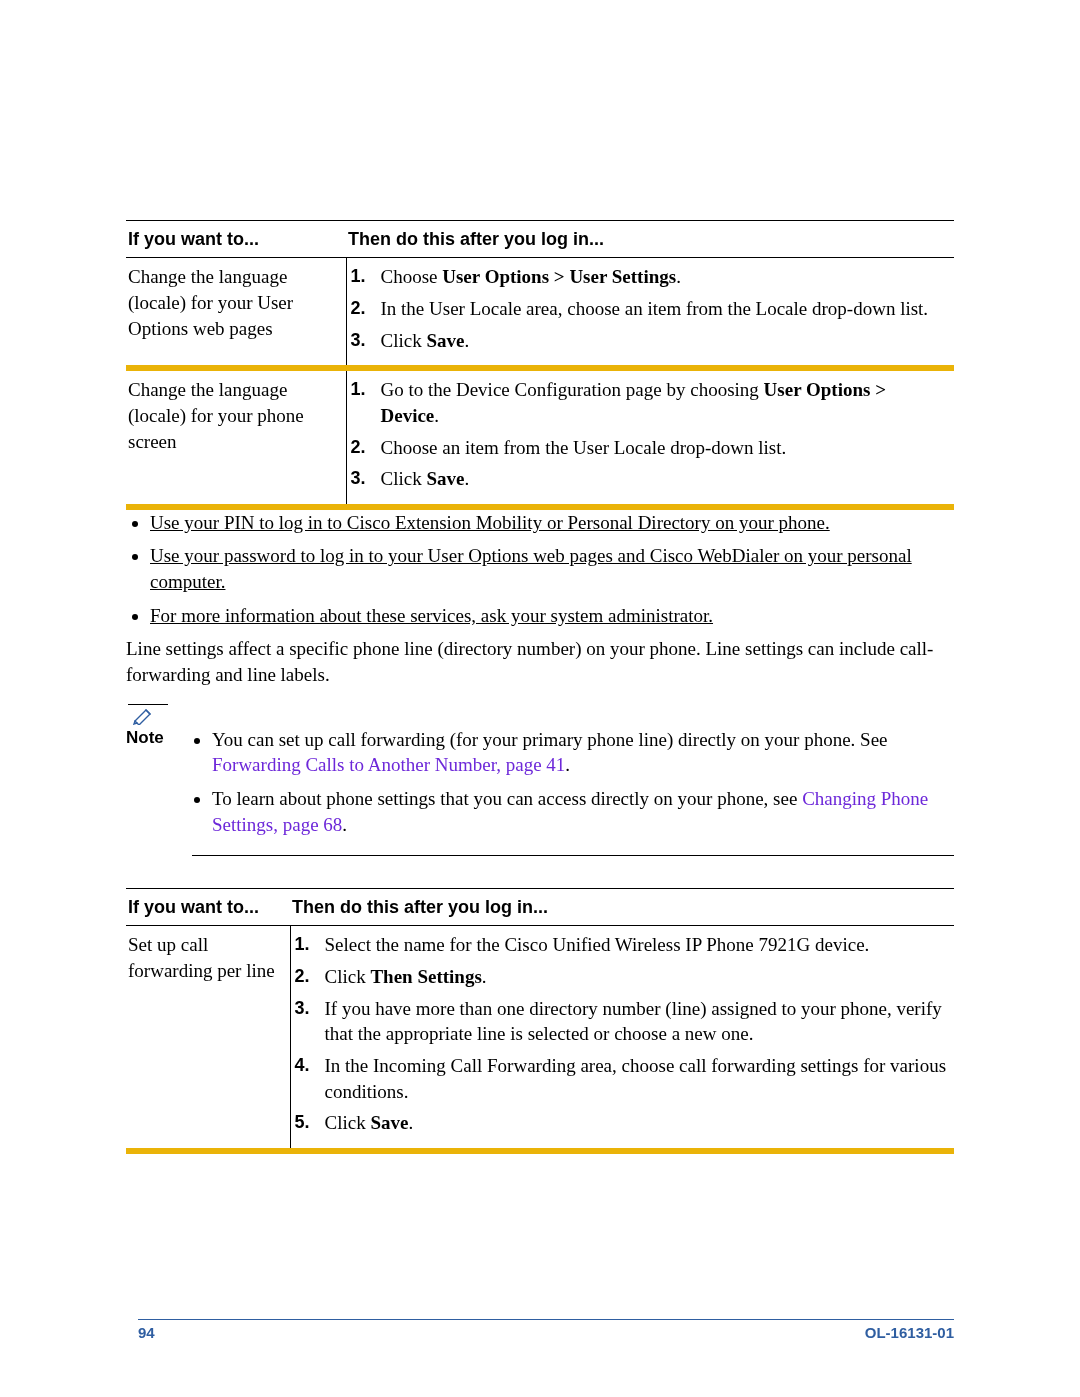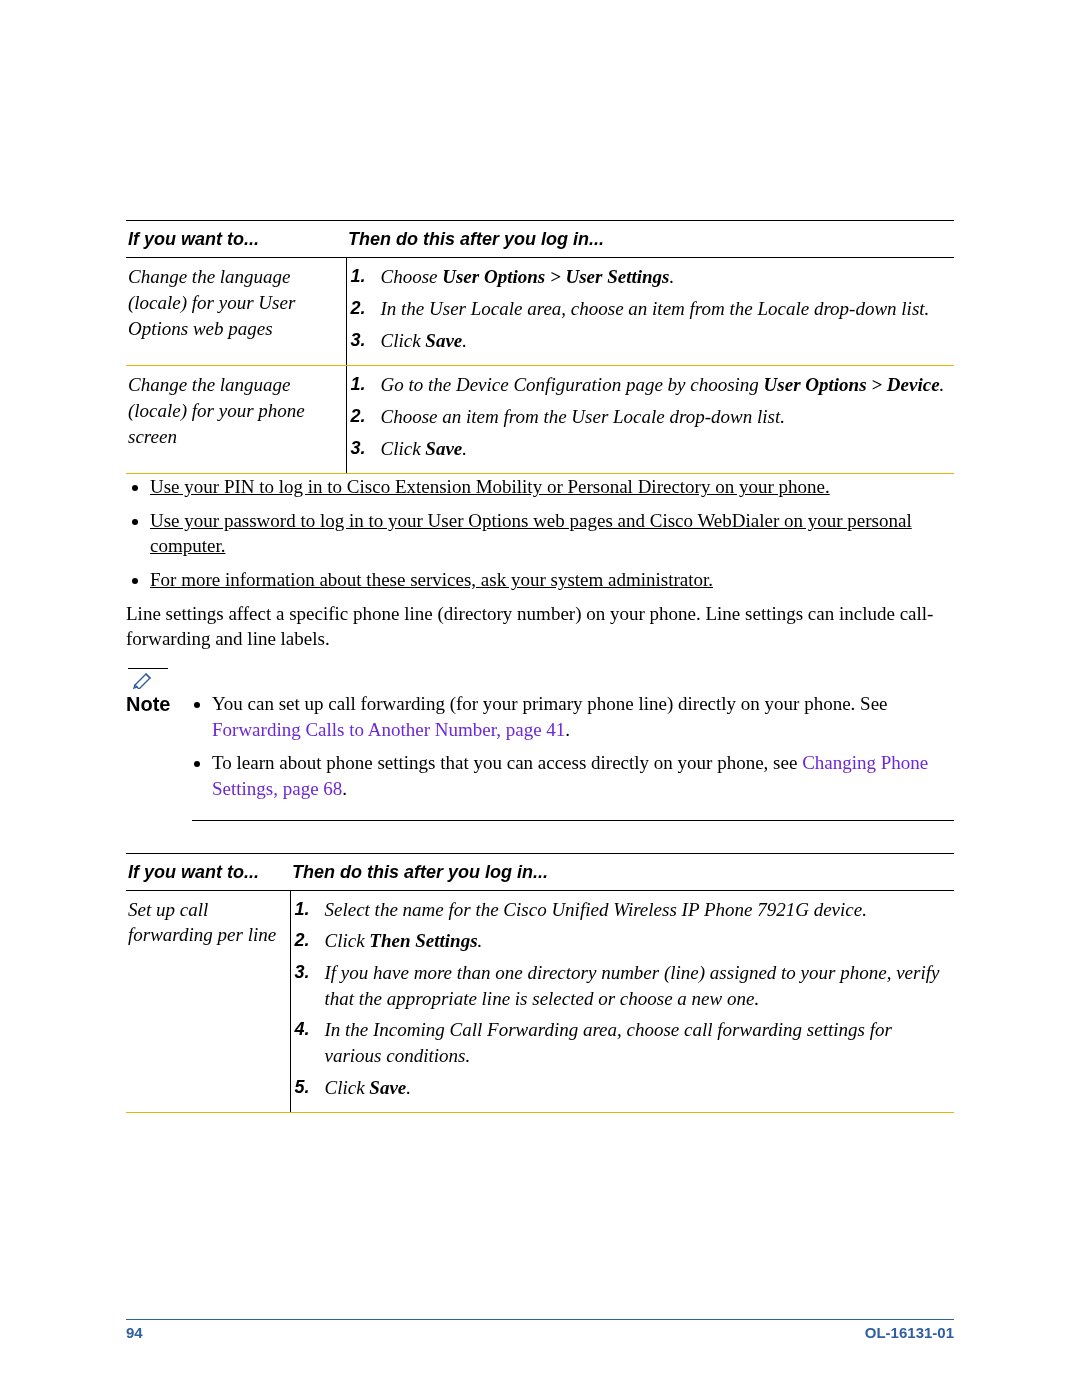--- a/index.html
+++ b/index.html
@@ -14,35 +14,34 @@
     height: 1397px;
     position: relative;
     box-sizing: border-box;
     padding: 220px 126px 60px 126px;
   }
   table.proc {
     width: 100%;
     border-collapse: collapse;
     font-size: 19px;
     line-height: 1.35;
-    font-style: italic;
   }
   table.proc thead th {
     text-align: left;
     font-family: Arial, Helvetica, sans-serif;
     font-weight: bold;
     font-size: 18px;
     border-top: 1.5px solid #000;
     border-bottom: 1px solid #000;
     padding: 6px 6px 6px 2px;
   }
   table.proc tbody td {
     vertical-align: top;
     padding: 6px 6px 6px 2px;
-    border-bottom: 1px solid #eab308;
+    border-bottom: 6px solid #eab308;
   }
   table.proc tbody td.leftcol {
     border-right: 1px solid #000;
     padding-right: 10px;
   }
   table.proc tbody td.rightcol {
     padding-left: 4px;
   }
   ol.steps {
     list-style: none;
@@ -113,21 +112,21 @@
     margin: 2px 0 2px 6px;
   }
   .note-pencil svg { display:block; }
   .note-row {
     display: flex;
     align-items: flex-start;
   }
   .note-label {
     font-family: Arial, Helvetica, sans-serif;
     font-weight: bold;
-    font-size: 20px;
+    font-size: 17px;
     width: 66px;
     flex: 0 0 66px;
   }
   .note-content ul {
     margin: 0 0 0 20px;
     padding: 0;
   }
   .note-content li {
     margin-bottom: 8px;
   }
@@ -135,21 +134,21 @@
     border-top: 1px solid #000;
     margin-top: 10px;
     margin-left: 66px;
   }
   a.xref {
     color: #6d28d9;
     text-decoration: none;
   }
   .footer {
     position: absolute;
-    left: 126px;
+    left: 138px;
     right: 126px;
     bottom: 56px;
     border-top: 1.5px solid #2f5ea1;
     display: flex;
     justify-content: space-between;
     font-family: Arial, Helvetica, sans-serif;
     font-weight: bold;
     font-size: 15px;
     color: #2f5ea1;
     padding-top: 4px;

